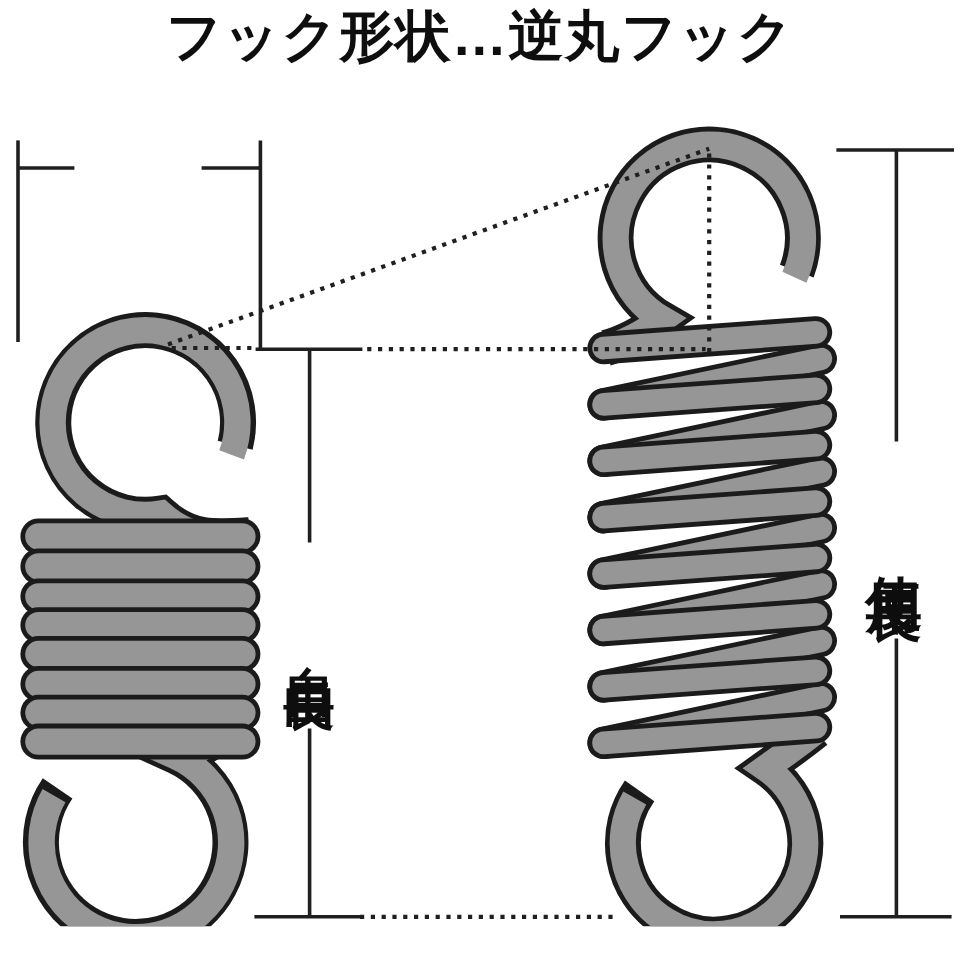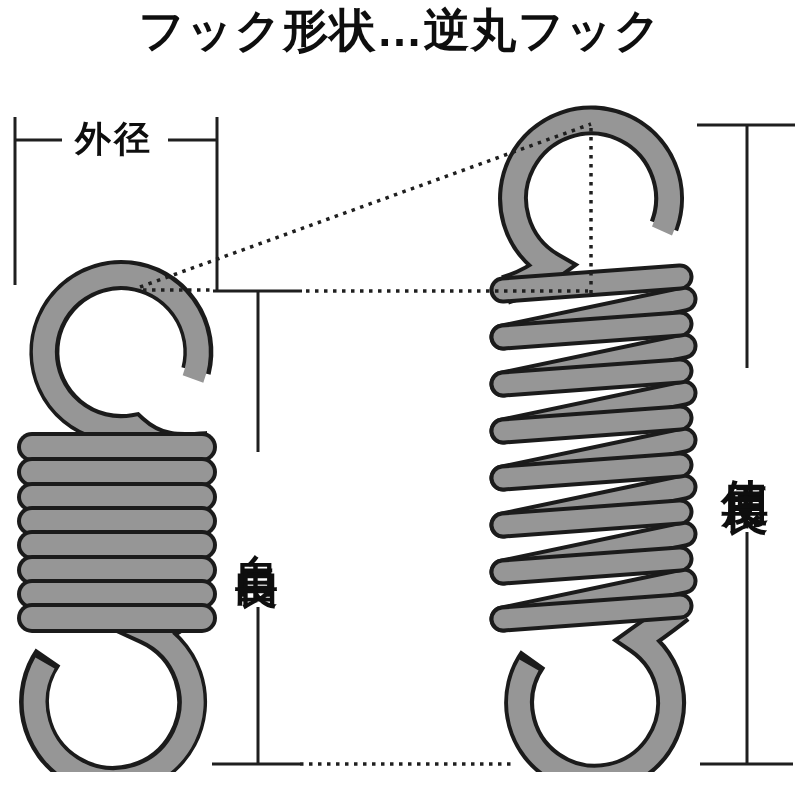--- a/index.html
+++ b/index.html
@@ -144,17 +144,16 @@
 
     <g>
       <line class="dot" x1="140" y1="287" x2="591" y2="124"></line>
       <line class="dot" x1="143" y1="290" x2="213" y2="290"></line>
       <line class="dot" x1="306" y1="291" x2="588" y2="291"></line>
       <line class="dot" x1="591" y1="128" x2="591" y2="296"></line>
       <line class="dot" x1="300" y1="764" x2="512" y2="764"></line>
     </g>
   </svg>
 
-  <div class="label od">外径</div>
   <div class="label vert fl">自由長</div>
   <div class="label vert wl">使用長</div>
 
 </div>
 
 </body></html>

